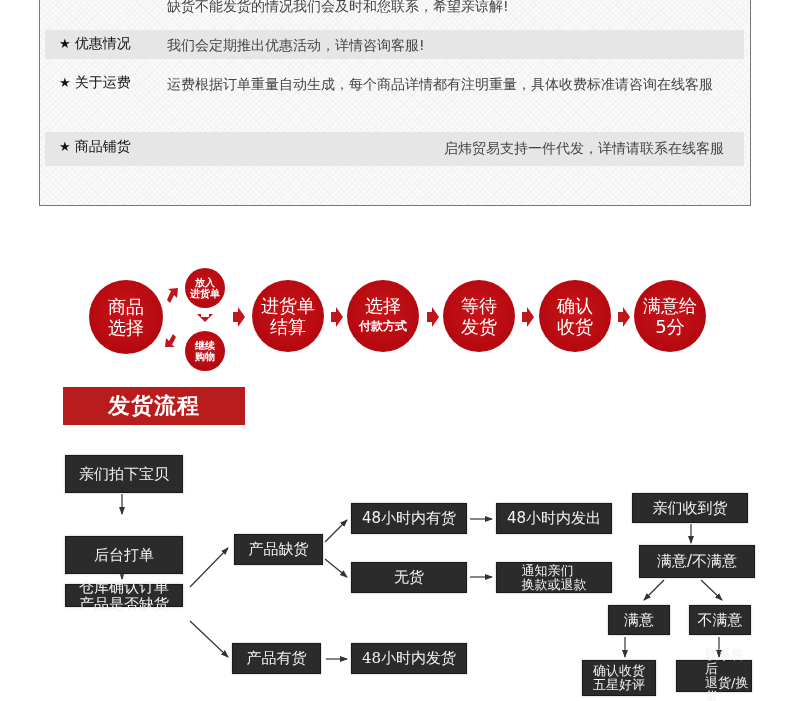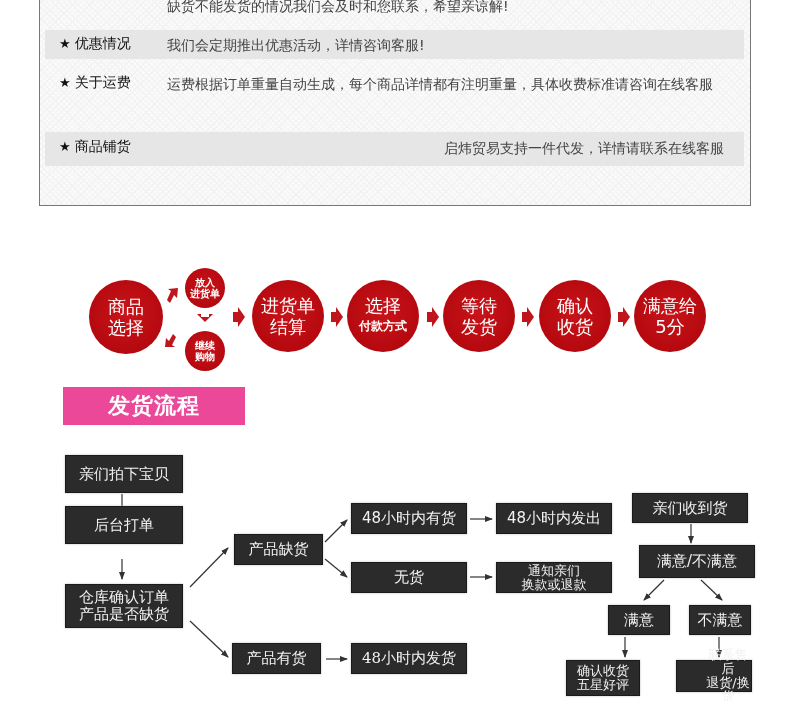--- a/index.html
+++ b/index.html
@@ -15,24 +15,24 @@
   .notice-row .text { position: absolute; left: 122px; right: 20px; color: #444; line-height: 20px; }
   .star { font-size: 13px; margin-right: 4px; }
 
   
   .circle { position: absolute; border-radius: 50%; background: radial-gradient(circle at 50% 45%, #c8141a 0%, #b5090f 70%, #a8070c 100%); color: #fff; display: flex; align-items: center; justify-content: center; text-align: center; font-family: "DejaVu Sans", sans-serif; }
   .circle.big { width: 72px; height: 72px; font-size: 18px; line-height: 21px; }
   .circle.small { width: 40px; height: 40px; font-size: 10px; line-height: 11px; font-weight: bold; }
   .circle .sub { font-size: 12px; font-weight: bold; }
 
   
-  .green-banner { position: absolute; left: 63px; top: 387px; width: 182px; height: 38px; background: #ec4899; color: #fff; font-family: "DejaVu Serif", serif; font-weight: bold; font-size: 22px; display: flex; align-items: center; justify-content: center; letter-spacing: 1px; }
+  .green-banner { position: absolute; left: 63px; top: 387px; width: 182px; height: 38px; background: #b91c1c; color: #fff; font-family: "DejaVu Serif", serif; font-weight: bold; font-size: 22px; display: flex; align-items: center; justify-content: center; letter-spacing: 1px; }
 
   
-  .fbox { position: absolute; background: #2b2b2b; border: 1px solid #1a1a1a; color: #f2f2f2; font-size: 15px; display: flex; align-items: center; justify-content: center; text-align: center; line-height: 17px; box-shadow: 0 0 2px #bbb; }
+  .fbox { position: absolute; background: #2b2b2b; border: 1px solid #1a1a1a; color: #f2f2f2; font-size: 15px; display: flex; align-items: center; justify-content: center; line-height: 17px; box-shadow: 0 0 2px #bbb; }
   .fbox.small-text { font-size: 13px; line-height: 14px; }
   svg.lines { position: absolute; left: 0; top: 0; }
 </style>
 </head>
 <body>
 
 <div class="notice-box">
   <div class="notice-row" style="top:6px;height:20px;">
     <span class="text" style="top:0;">缺货不能发货的情况我们会及时和您联系，希望亲谅解!</span>
   </div>
@@ -136,22 +136,22 @@
     <line x1="326" y1="659" x2="347" y2="659" marker-end="url(#ah)"></line>
     <line x1="691" y1="524" x2="691" y2="543" marker-end="url(#ah)"></line>
     <line x1="664" y1="580" x2="644" y2="600" marker-end="url(#ah)"></line>
     <line x1="701" y1="580" x2="722" y2="600" marker-end="url(#ah)"></line>
     <line x1="625" y1="637" x2="625" y2="657" marker-end="url(#ah)"></line>
     <line x1="719" y1="637" x2="719" y2="657" marker-end="url(#ah)"></line>
   </g>
 </svg>
 
 <div class="fbox" style="left:65px;top:455px;width:118px;height:38px;">亲们拍下宝贝</div>
-<div class="fbox" style="left:65px;top:506px;width:118px;height:38px;">后台打单</div>
-<div class="fbox" style="left:65px;top:584px;width:118px;height:44px;">
+<div class="fbox" style="left:65px;top:536px;width:118px;height:38px;">后台打单</div>
+<div class="fbox" style="left:65px;top:584px;width:118px;height:23px;">
   <div>
       <div>仓库确认订单</div>
       <div>产品是否缺货</div>
     </div>
 </div>
 <div class="fbox" style="left:234px;top:534px;width:89px;height:31px;">产品缺货</div>
 <div class="fbox" style="left:232px;top:643px;width:89px;height:31px;">产品有货</div>
 <div class="fbox" style="left:351px;top:503px;width:116px;height:31px;">48小时内有货</div>
 <div class="fbox" style="left:496px;top:503px;width:116px;height:31px;">48小时内发出</div>
 <div class="fbox" style="left:351px;top:562px;width:116px;height:31px;">无货</div>
@@ -159,21 +159,21 @@
   <div>
       <div>通知亲们</div>
       <div>换款或退款</div>
     </div>
 </div>
 <div class="fbox" style="left:351px;top:643px;width:116px;height:31px;font-family:'DejaVu Serif',serif;">48小时内发货</div>
 <div class="fbox" style="left:632px;top:493px;width:116px;height:30px;">亲们收到货</div>
 <div class="fbox" style="left:632px;top:545px;width:116px;height:33px;margin-left:7px;">满意/不满意</div>
 <div class="fbox" style="left:608px;top:605px;width:62px;height:30px;">满意</div>
 <div class="fbox" style="left:689px;top:605px;width:62px;height:30px;">不满意</div>
-<div class="fbox small-text" style="left:566px;top:660px;width:74px;height:36px;">
+<div class="fbox small-text" style="left:582px;top:660px;width:74px;height:36px;">
   <div>
       <div>确认收货</div>
       <div>五星好评</div>
     </div>
 </div>
 <div class="fbox small-text" style="left:676px;top:660px;width:76px;height:32px;padding-left:28px;">
   <div>
       <div>联系售后</div>
       <div>退货/换货</div>
     </div>

